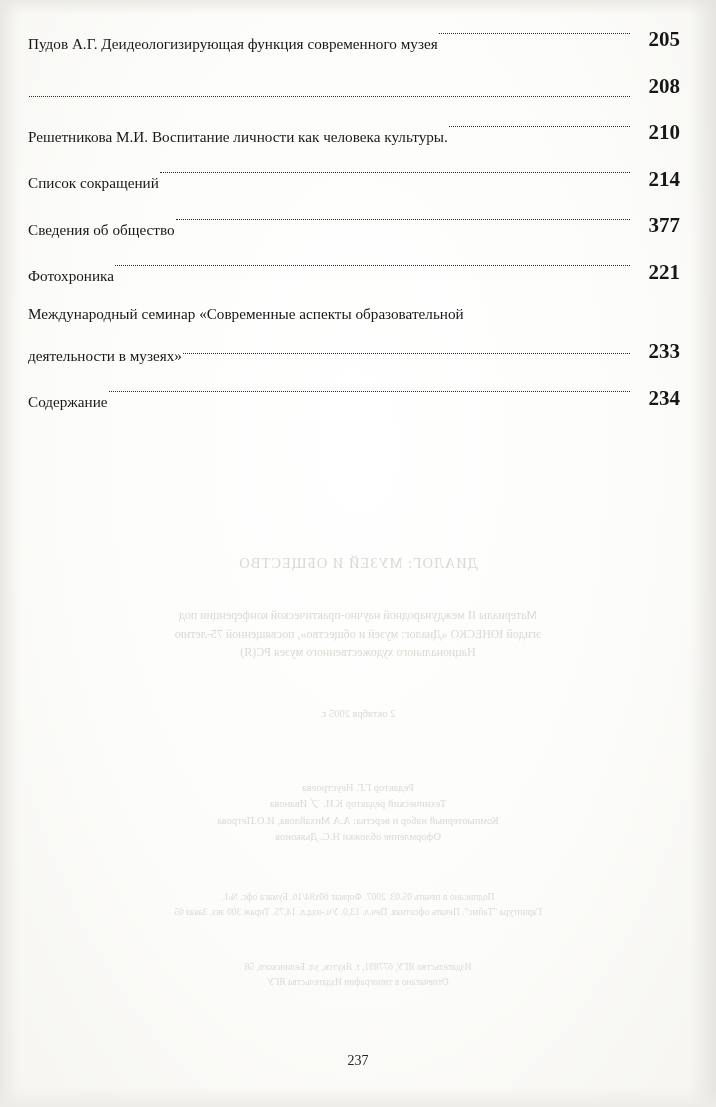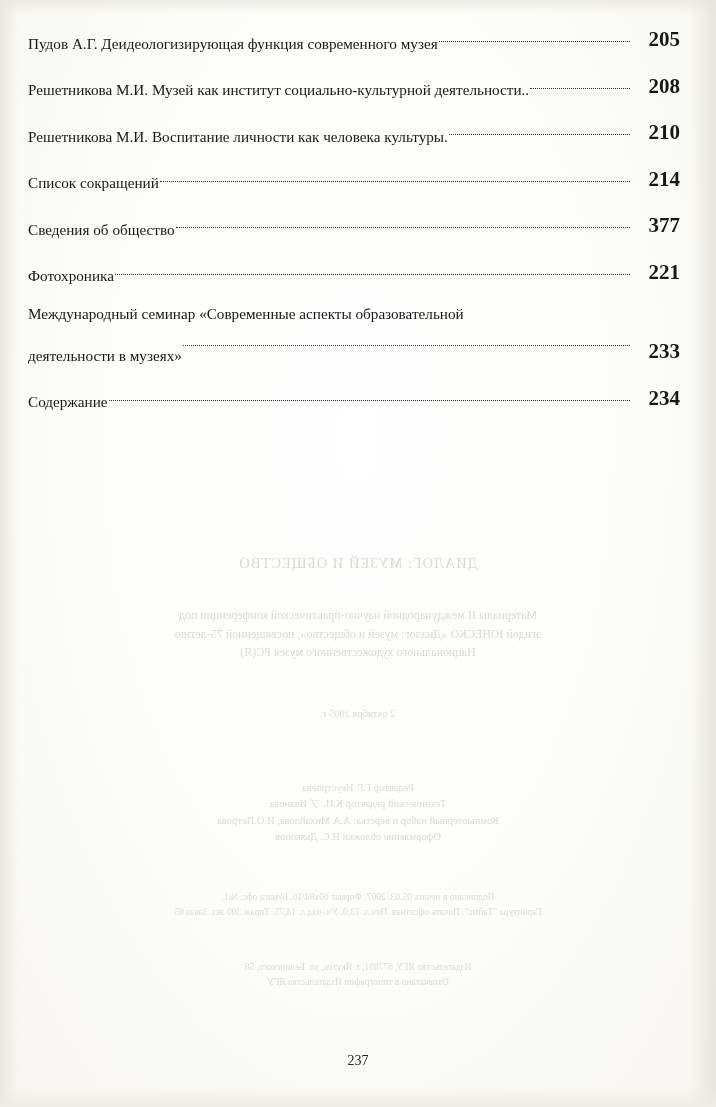--- a/index.html
+++ b/index.html
@@ -61,21 +61,21 @@
     margin-bottom: 15px;
     color: #171717;
   }
   .toc-entry .title-wrap {
     flex: 1 1 auto;
     min-width: 0;
     position: relative;
   }
   .toc-entry .title-line {
     display: flex;
-    align-items: center;
+    align-items: flex-start;
     width: 100%;
   }
   .toc-entry .title {
     white-space: nowrap;
   }
   .toc-entry .leader {
     flex: 1 1 auto;
     border-bottom: 1px dotted #2b2b2b;
     margin: 0 2px 5px 1px;
     height: 0;
@@ -89,21 +89,21 @@
     font-size: 21px;
     padding-left: 8px;
   }
   .toc-entry.two-line .first {
     display: block;
     white-space: nowrap;
     margin-bottom: 19px;
   }
   .toc-entry.two-line .second-line {
     display: flex;
-    align-items: flex-start;
+    align-items: center;
     width: 100%;
   }
   .ghost-block { position: absolute; left: 40px; right: 40px; }
   .ghost-line {
     text-align: center;
     color: #dcd9d2;
     font-size: 12px;
     line-height: 1.55;
     transform: scaleX(-1);
     filter: blur(0.35px);
@@ -144,21 +144,20 @@
           <span class="title">Пудов А.Г. Деидеологизирующая функция современного музея</span>
           <span class="leader"></span>
         </div>
       </div>
       <span class="page-num">205</span>
     </div>
 
     <div class="toc-entry">
       <div class="title-wrap">
         <div class="title-line">
-          <span class="title">Решетникова М.И. Музей как институт социально-культурной деятельности..</span>
           <span class="leader"></span>
         </div>
       </div>
       <span class="page-num">208</span>
     </div>
 
     <div class="toc-entry">
       <div class="title-wrap">
         <div class="title-line">
           <span class="title">Решетникова М.И. Воспитание личности как человека культуры.</span>

